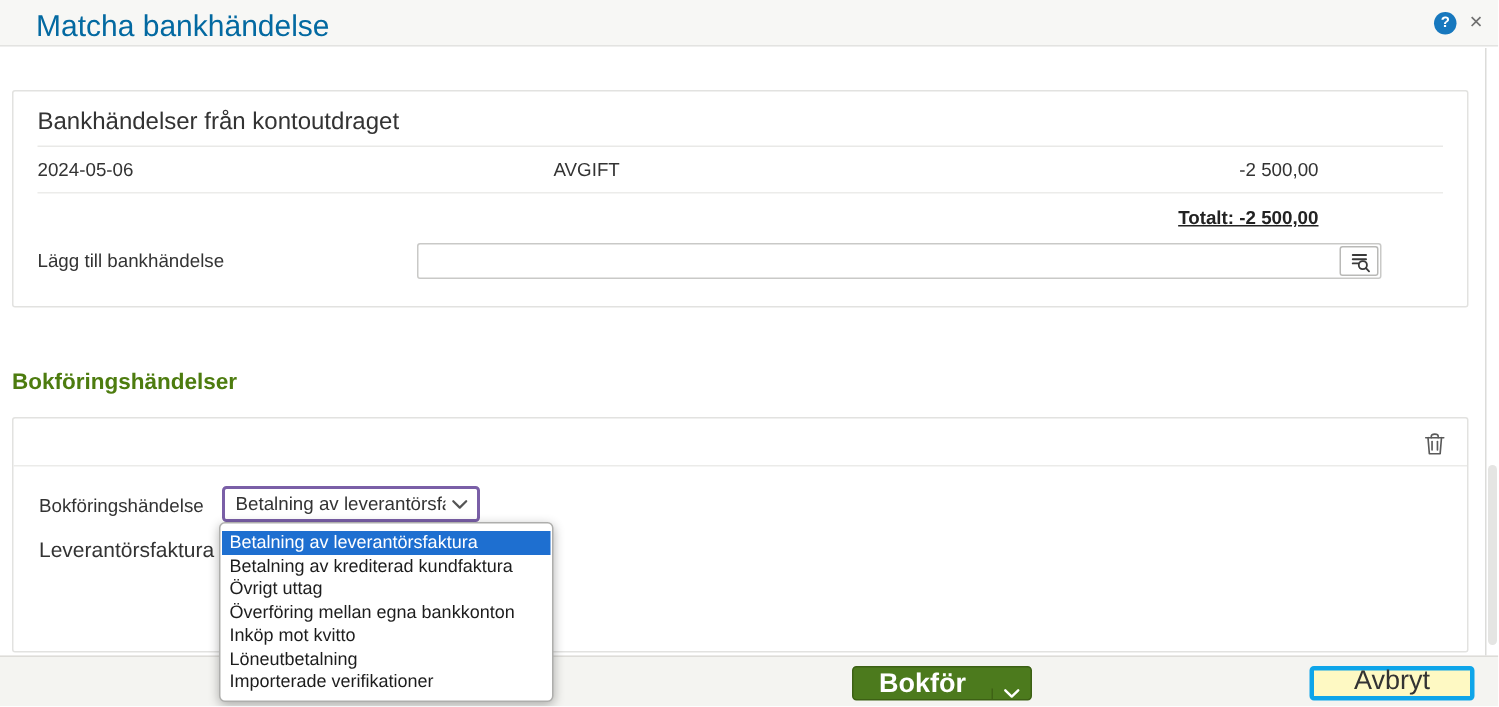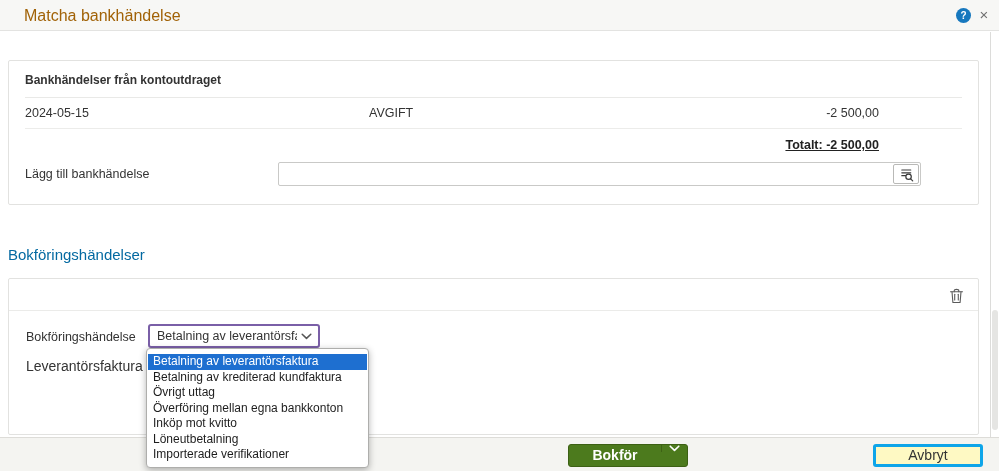--- a/index.html
+++ b/index.html
@@ -3,50 +3,50 @@
 <meta charset="utf-8">
 <style>
   * { margin:0; padding:0; box-sizing:border-box; }
   html,body { width:999px; height:471px; overflow:hidden; }
   body { font-family:"Liberation Sans", sans-serif; background:#fff; color:#333; }
   .stage { position:relative; width:999px; height:471px; background:#fff; overflow:hidden; }
 
   
   .dlg-header { position:absolute; left:0; top:0; width:999px; height:31px;
                 background:#f7f7f5; border-bottom:1px solid #e3e3e1; }
-  .dlg-title  { position:absolute; left:24px; top:7px; font-size:16px; color:#a16207; }
+  .dlg-title  { position:absolute; left:24px; top:7px; font-size:20px; color:#0369a1; }
   .help-btn   { position:absolute; right:28px; top:8px; width:15px; height:15px; border-radius:50%;
                 background:#1778be; color:#fff; font-size:10px; font-weight:bold;
                 display:flex; align-items:center; justify-content:center; cursor:pointer; }
   .close-btn  { position:absolute; right:7px; top:5px; font-size:15px; color:#707070; cursor:pointer;
                 width:16px; height:20px; text-align:center; line-height:20px; }
 
   
   .panel { position:absolute; background:#fff; border:1px solid #e2e2e0; border-radius:2px; }
   .bank-panel { left:8px; top:60px; width:971px; height:145px; }
-  .bank-title { position:absolute; left:16px; top:12px; font-size:12px; font-weight:700; color:#333; }
+  .bank-title { position:absolute; left:16px; top:12px; font-size:16px; font-weight:400; color:#333; }
   .bank-title-line { position:absolute; left:16px; right:16px; top:36px; border-top:1px solid #e9e9e7; }
   .bank-row { position:absolute; left:16px; right:16px; top:37px; height:31px;
               display:flex; align-items:center; font-size:12.5px; color:#333;
               border-bottom:1px solid #ececea; }
   .col-date { width:344px; }
   .col-desc { flex:1; }
   .col-amount { width:260px; text-align:right; padding-right:83px; }
   .bank-total { position:absolute; right:16px; top:70px; height:28px; line-height:28px;
                 padding-right:83px; font-size:12.5px; font-weight:700; color:#222;text-decoration:underline; }
   .add-label { position:absolute; left:16px; top:106px; font-size:12.5px; color:#333; }
   .add-input-wrap { position:absolute; left:269px; top:101px; width:643px; height:24px; }
   .add-input { width:100%; height:100%; border:1px solid #c9c9c7; border-radius:2px;
                font-family:"Liberation Sans", sans-serif; font-size:12.5px; padding:0 30px 0 7px; color:#333; }
   .input-icon-btn { position:absolute; right:2px; top:2px; width:26px; height:20px;
                     border:1px solid #b9b9b7; border-radius:2px; background:#fff;
                     display:flex; align-items:center; justify-content:center; cursor:pointer; }
 
   
-  .booking-title { position:absolute; left:8px; top:246px; font-size:15px; font-weight:400; color:#0369a1; }
+  .booking-title { position:absolute; left:8px; top:246px; font-size:15px; font-weight:700; color:#4d7c0f; }
   .booking-panel { left:8px; top:278px; width:971px; height:157px; }
   .p2-toolbar { position:absolute; left:0; right:0; top:0; height:32px; border-bottom:1px solid #ebebe9; }
   .trash-btn { position:absolute; right:13px; top:8px; width:18px; height:18px;
                display:flex; align-items:center; justify-content:center; cursor:pointer; }
   .form-label-1 { position:absolute; left:17px; top:51px; font-size:12.5px; color:#333; }
   .form-label-2 { position:absolute; left:17px; top:79px; font-size:14px; color:#333; }
   .select-box { position:absolute; left:139px; top:45px; width:172px; height:24px;
                 border:2px solid #7a5fa7; border-radius:3px; background:#fff;
                 display:flex; align-items:center; font-size:12.5px; color:#333;
                 padding:0 6px 0 7px; cursor:pointer; }
@@ -59,21 +59,21 @@
                    box-shadow:0 2px 7px rgba(0,0,0,.3); z-index:20;
                    padding:5px 1px 4px 1px; font-size:12px; color:#1d1d1d; overflow:hidden; }
   .dd-item { height:15.5px; line-height:15.5px; padding:0 5px; white-space:nowrap;
              overflow:hidden; cursor:pointer; }
   .dd-item.selected { background:#1e6fd0; color:#fff; }
 
   
   .dlg-footer { position:absolute; left:0; top:437px; width:999px; height:34px;
                 background:#f4f4f1; border-top:1px solid #dddcd8; }
   .btn { position:absolute; top:6px; height:23px; border-radius:3px; font-family:"Liberation Sans", sans-serif;
-         font-size:14px; display:flex; align-items:flex-start; justify-content:center; cursor:pointer; }
+         font-size:18px; display:flex; align-items:flex-end; justify-content:center; cursor:pointer; }
   .btn-bokfor-group { right:311px; width:120px; background:#4c7a1d; border:1px solid #3c6014;
                       color:#fff; font-weight:600; padding:0; display:flex; }
   .bokfor-main { flex:1; text-align:center; line-height:21px; }
   .bokfor-arrow { width:26px; border-left:1px solid #3e6215; display:flex;
                   align-items:center; justify-content:center; }
   .btn-new { right:147px; width:142px; background:#f7f7f4; border:1px solid #d9d9d6;
              color:#b0b0ae; cursor:default; }
   .btn-cancel { right:16px; width:110px; background:#fef9c3; border:3px solid #0ea5e9; color:#333; }
 
   
@@ -93,21 +93,21 @@
     </div>
     <div class="close-btn">
       <span>×</span>
     </div>
   </div>
 
   <section class="panel bank-panel">
     <h2 class="bank-title">Bankhändelser från kontoutdraget</h2>
     <div class="bank-title-line"></div>
     <div class="bank-row">
-      <span class="col-date">2024-05-15</span>
+      <span class="col-date">2024-05-06</span>
       <span class="col-desc">AVGIFT</span>
       <span class="col-amount">-2 500,00</span>
     </div>
     <div class="bank-total">Totalt: -2 500,00</div>
     <div class="add-label">Lägg till bankhändelse</div>
     <div class="add-input-wrap">
       <input class="add-input" type="text" value="" style="">
       <div class="input-icon-btn">
         <svg width="15" height="15" viewBox="0 0 16 16" fill="none" stroke="#3a3a3a" stroke-width="1.3" stroke-linecap="round">
           <path d="M3 3.2h9.5"></path>

